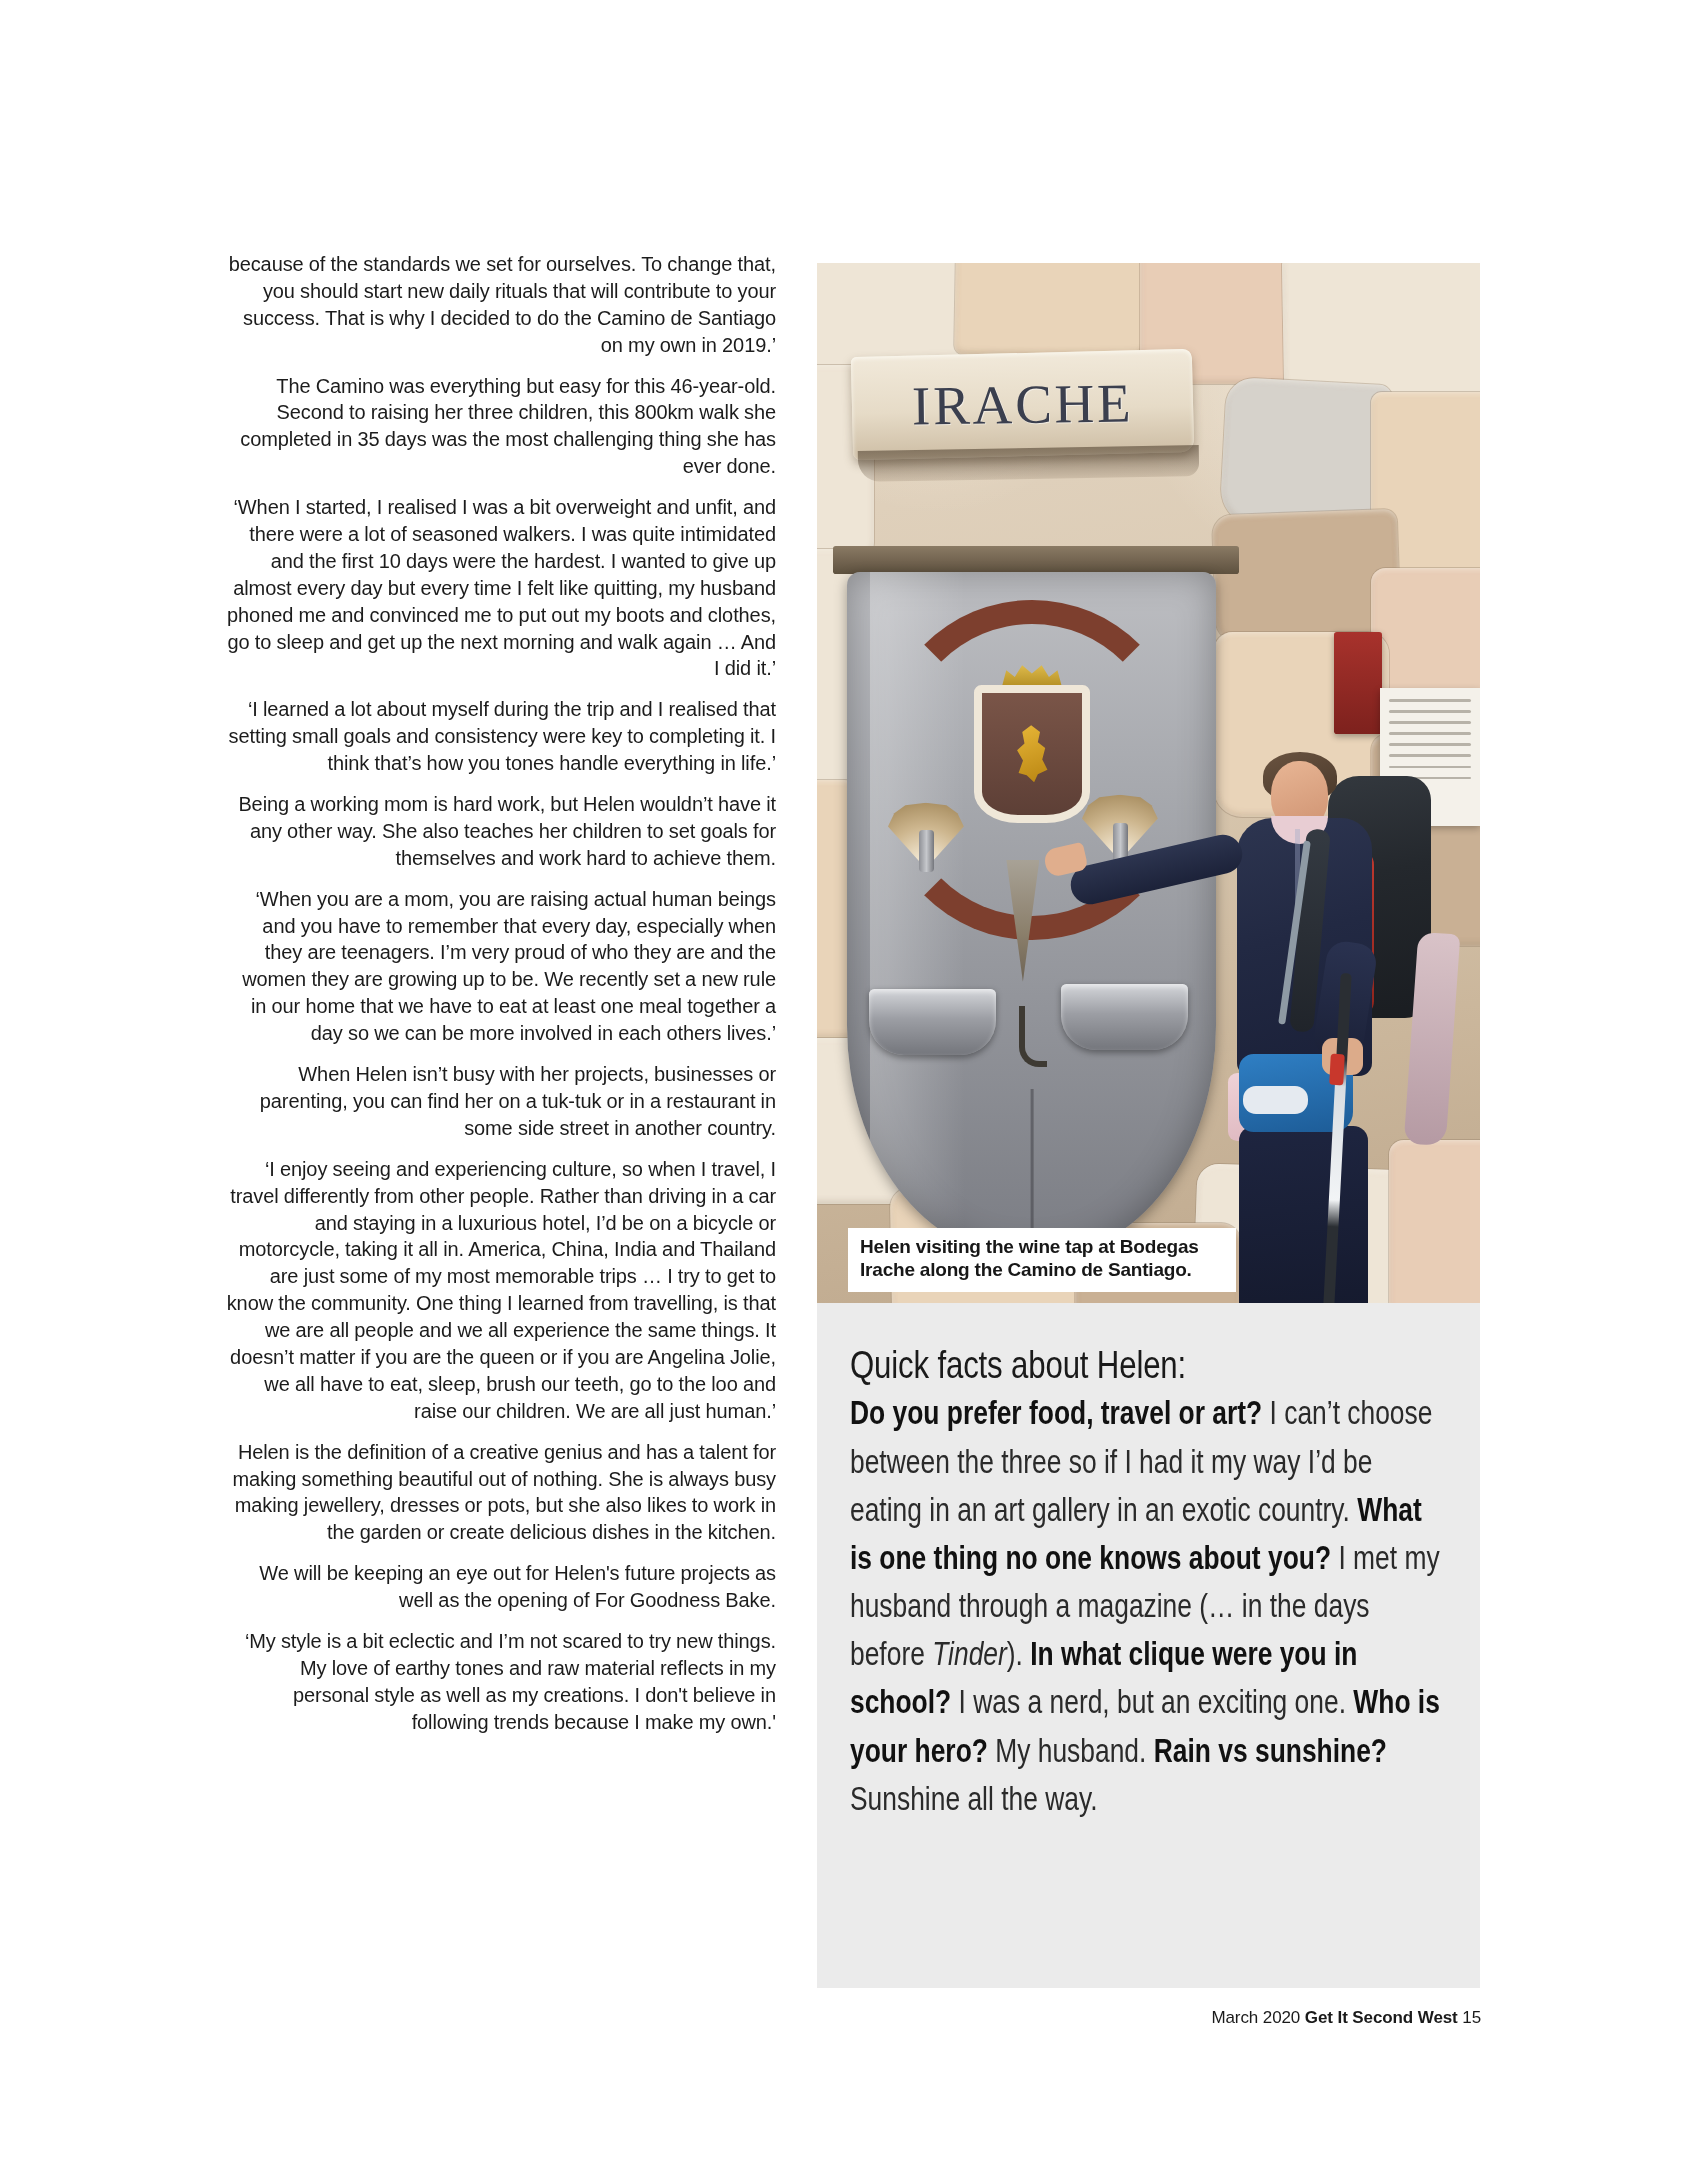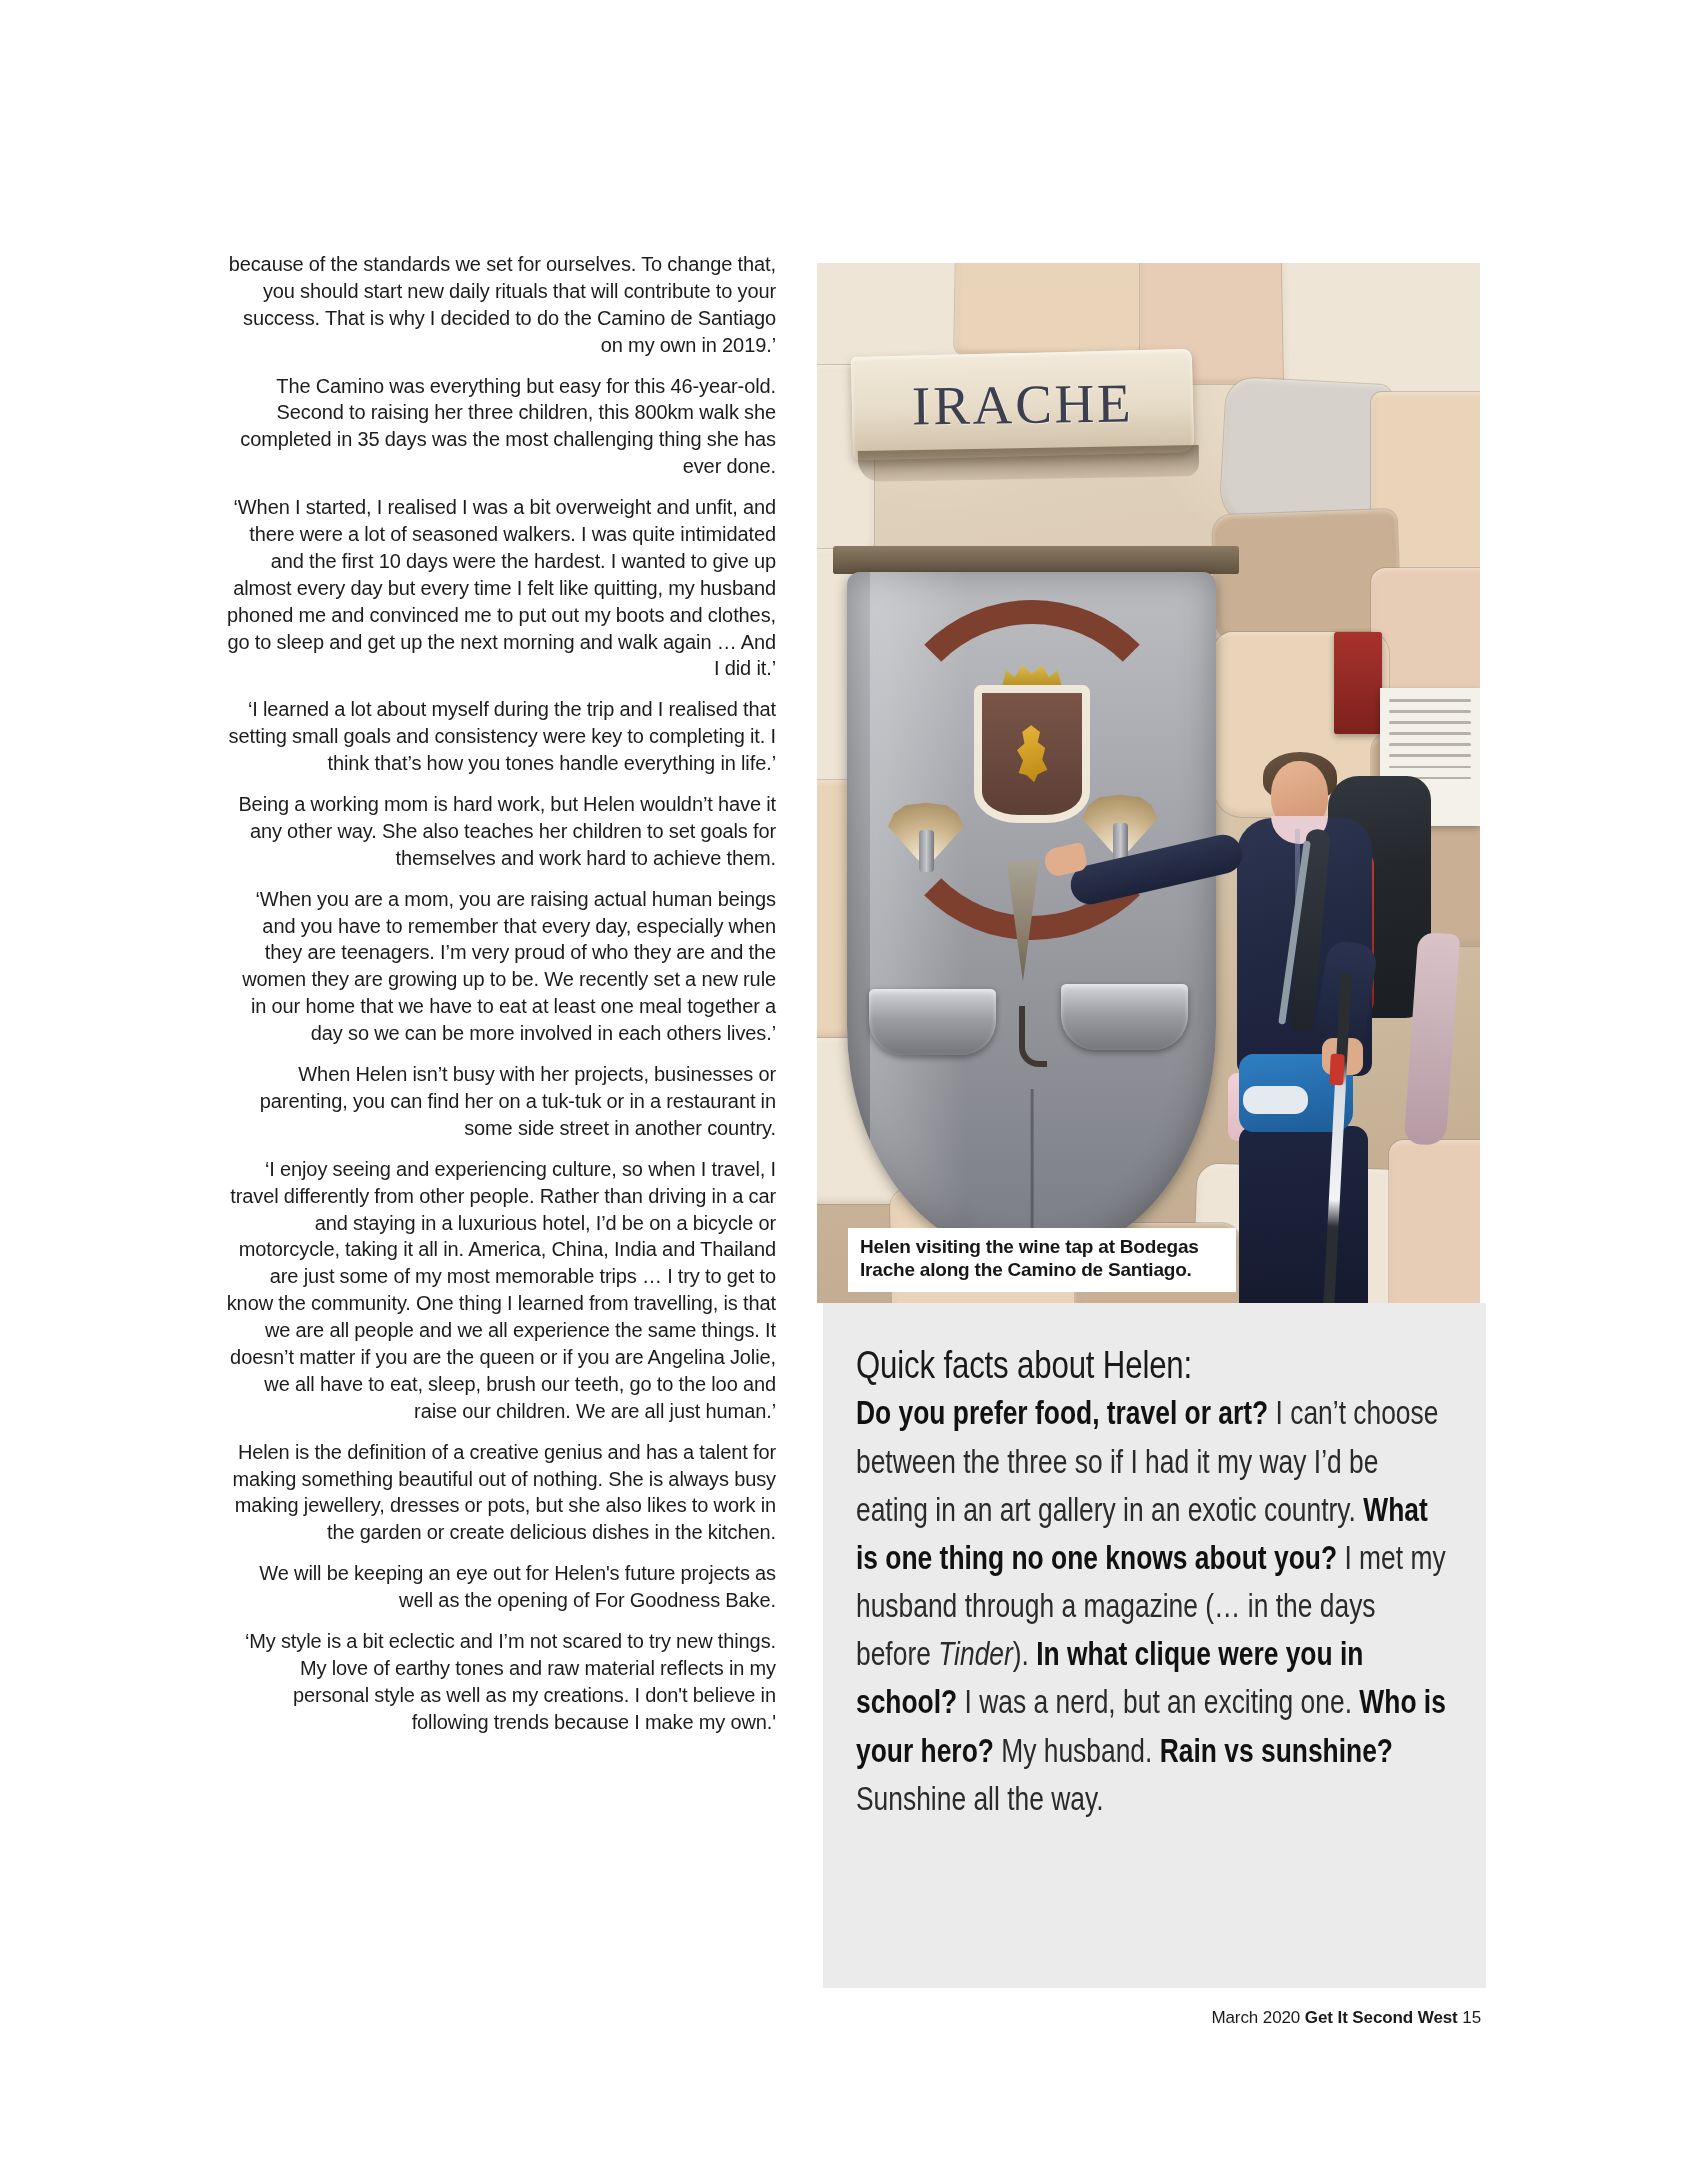--- a/index.html
+++ b/index.html
@@ -398,21 +398,20 @@
   
   .quickfacts {
     position: absolute;
     left: 817px;
     top: 1303px;
     width: 663px;
     height: 685px;
     background: #ebebeb;
     box-sizing: border-box;
     padding: 39px 33px 18.5px 33px;
-    margin-left: 6px;
   }
   .qf-heading {
     font-family: "Liberation Sans Narrow", "Liberation Sans", "DejaVu Sans Condensed", sans-serif;
     font-size: 39px;
     line-height: 1.17;
     color: #1a1a1a;
     font-weight: normal;
     letter-spacing: -0.2px;
     margin: 0 0 1.8px 0;
     transform: scaleX(0.80);

